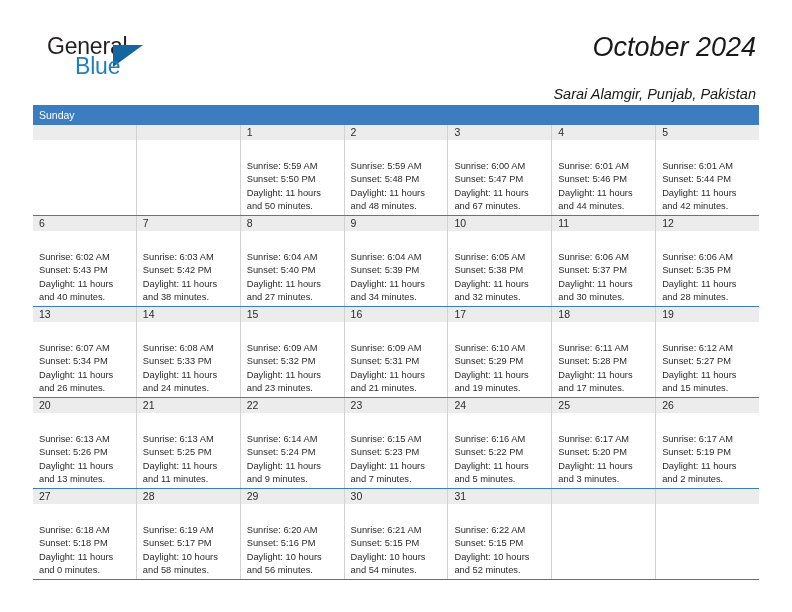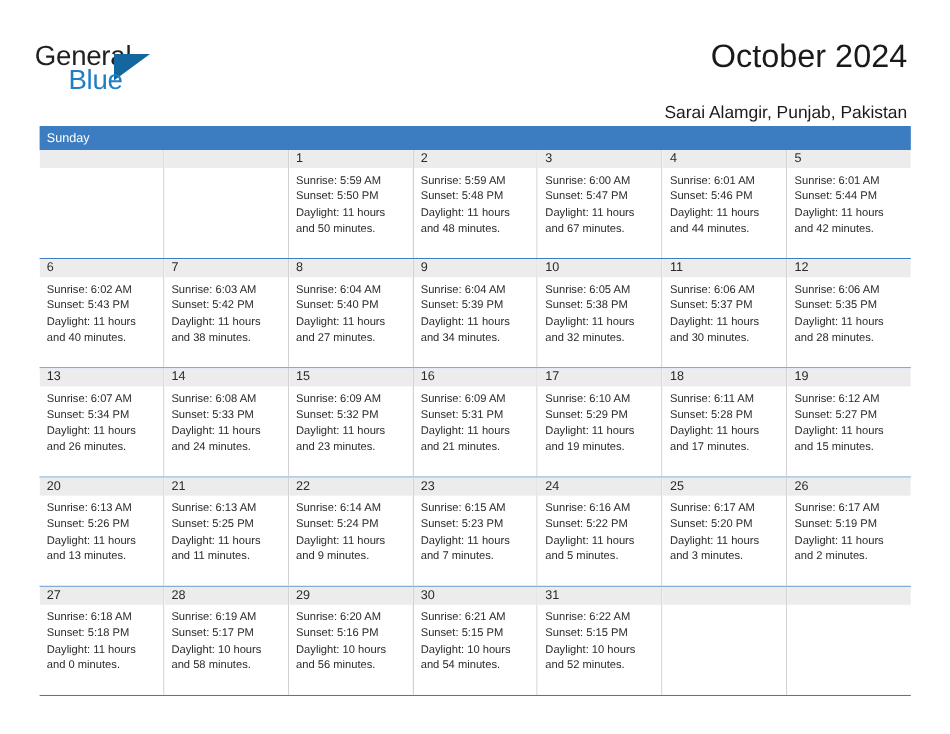--- a/index.html
+++ b/index.html
@@ -19,21 +19,21 @@
 
   
   .header {
     position: absolute;
     left: 0; top: 0;
     width: 792px;
     height: 100px;
   }
   .logo {
     position: absolute;
-    left: 29px;
+    left: 47px;
     top: 33px;
     width: 180px;
     height: 52px;
   }
   .logo-general {
     position: absolute;
     left: 0;
     top: 0;
     font-size: 23px;
     color: #231f20;
@@ -58,20 +58,21 @@
     width: 0; height: 0;
     border-left: 30px solid #14669e;
     border-bottom: 22px solid transparent;
   }
 
   .title-block {
     position: absolute;
     right: 36px;
     top: 30px;
     text-align: right;
+    font-style: italic;
   }
   .cal-title {
     font-size: 27px;
     color: #1a1a1a;
     line-height: 34px;
     font-weight: normal;
     font-family: "Liberation Sans", sans-serif;
   }
   .cal-subtitle {
     margin-top: 20px;
@@ -126,21 +127,21 @@
     height: 15px;
     font-size: 10.5px;
     color: #2b2b2b;
     line-height: 15px;
     padding-left: 6px;
     font-family: "Liberation Sans", sans-serif;
   }
   .day-cell.empty .day-number { color: transparent; }
 
   .day-info {
-    padding: 4px 5px 0 6px;
+    padding: 20px 5px 0 6px;
     font-size: 9.3px;
     line-height: 13.4px;
     color: #2b2b2b;
     font-family: "Liberation Sans", sans-serif;
     white-space: pre-line;
   }
   .day-info div { white-space: nowrap; }
 </style>
 </head>
 <body>

